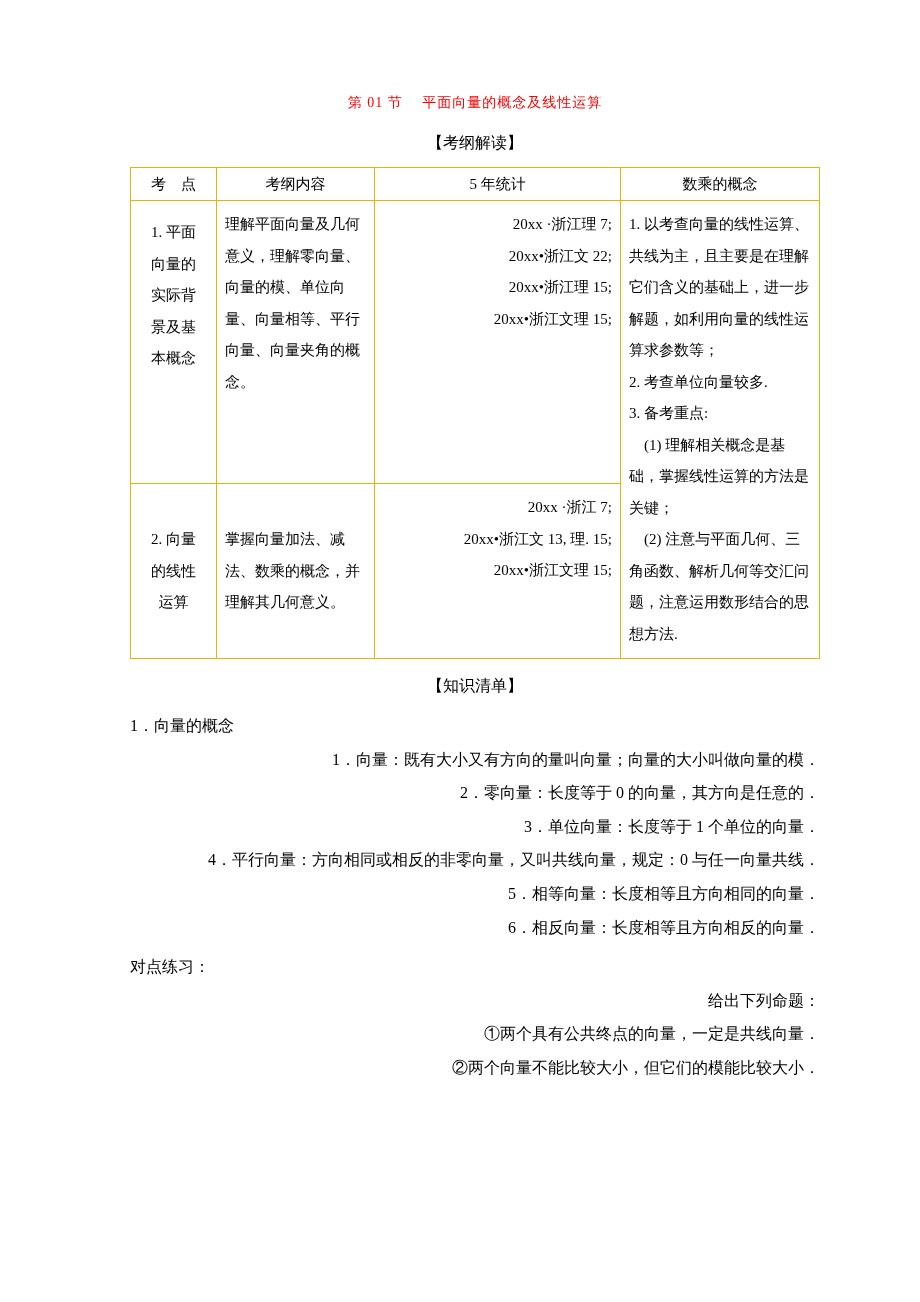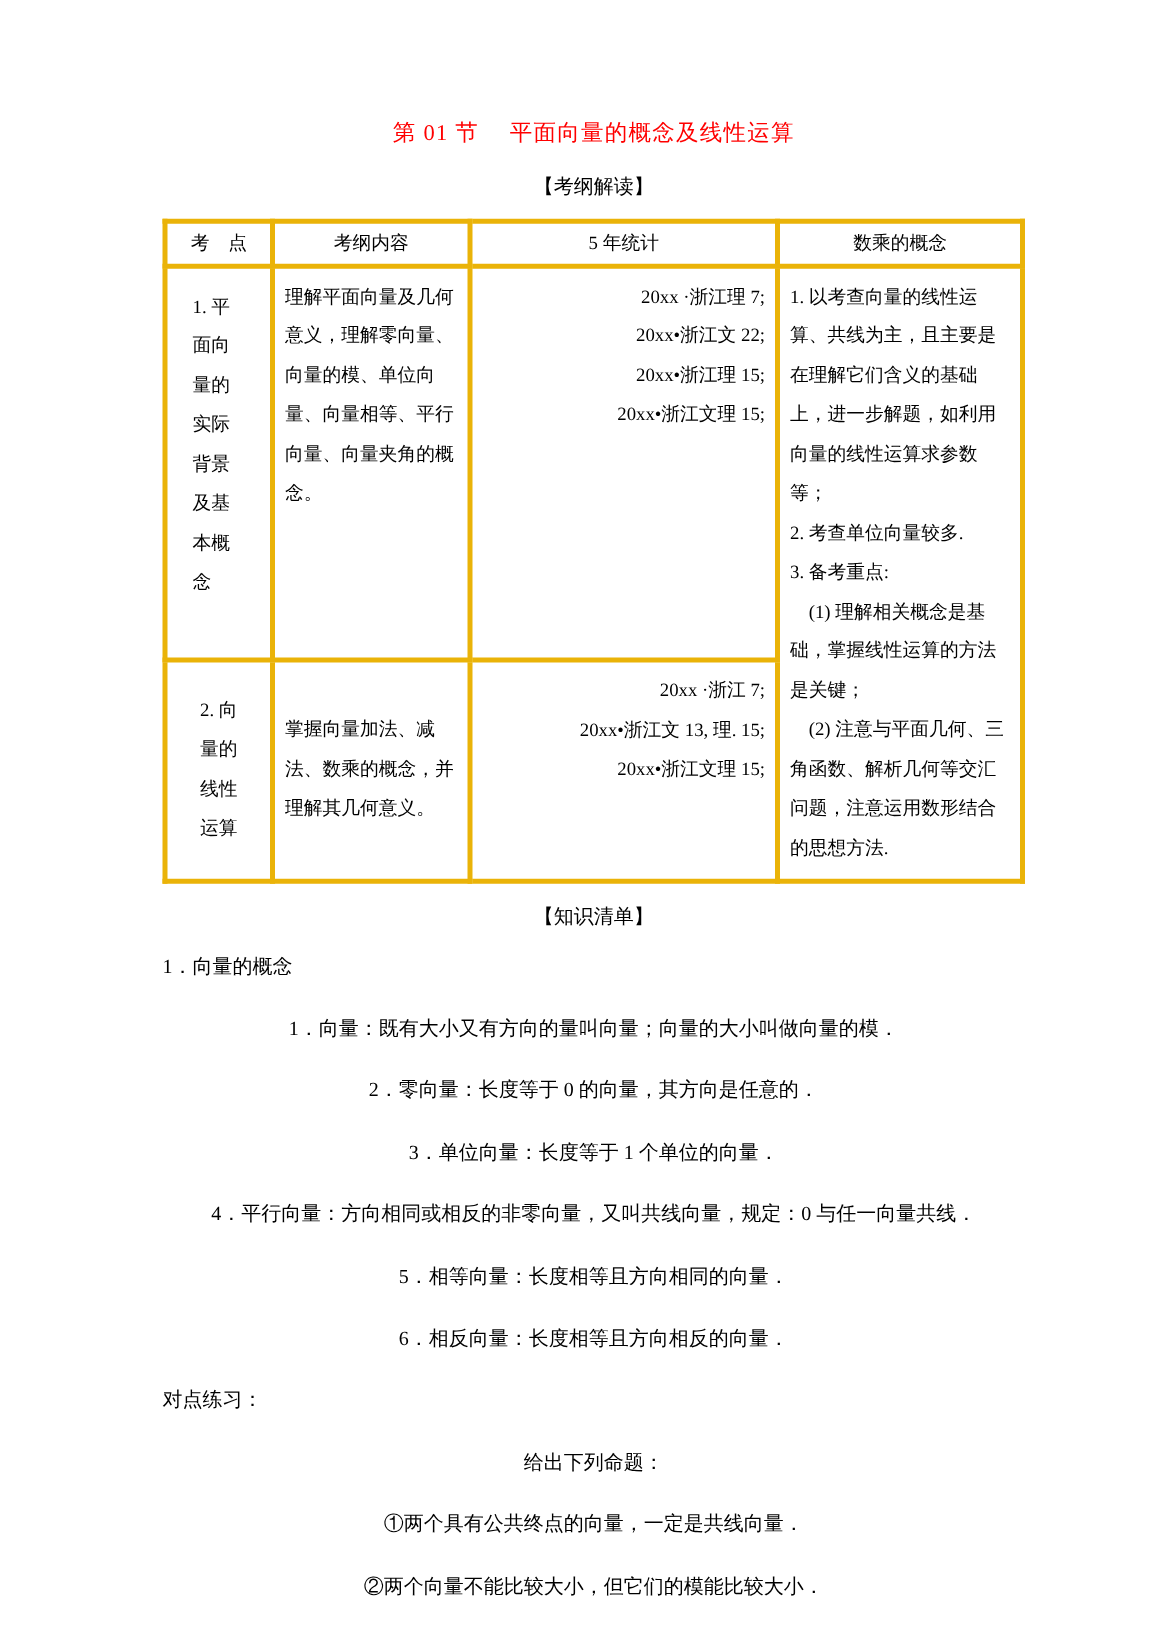--- a/index.html
+++ b/index.html
@@ -13,39 +13,39 @@
       color: #000;
     }
     .page {
       width: 920px;
       padding: 90px 100px 100px 130px;
       margin: 0 auto;
     }
     .title {
       text-align: center;
       color: #ff0000;
-      font-size: 18px;
+      font-size: 14px;
       font-family: "SimSun", "宋体", serif;
       margin-bottom: 12px;
       letter-spacing: 1px;
     }
     .section-header {
       text-align: center;
       font-size: 16px;
       margin: 6px 0 10px;
     }
     table {
       border-collapse: collapse;
       width: 100%;
       margin: 0 auto 12px auto;
       font-family: "SimSun", "宋体", serif;
       font-size: 15px;
     }
     th, td {
-      border: 4px solid #eab308;
+      border: 1px solid #eab308;
       padding: 8px 8px;
       vertical-align: top;
       text-align: left;
       line-height: 2.1;
     }
     th {
       text-align: center;
       font-weight: normal;
       padding: 4px 4px;
       line-height: 1.6;
@@ -58,22 +58,22 @@
     td.col-stats { width: 246px; text-align: right; }
     td.col-analysis {
       width: auto;
       line-height: 2.1;
     }
     .content-block { margin-top: 10px; }
     .subhead {
       margin: 8px 0 4px 0;
     }
     .para {
-      margin: 20px 0;
-      text-align: center;
+      margin: 4px 0;
+      text-align: right;
     }
     .analysis-strong { font-weight: normal; }
   </style>
 </head>
 <body>
 
 <div class="page">
 
   <div class="title">第 01 节　 平面向量的概念及线性运算</div>
 

